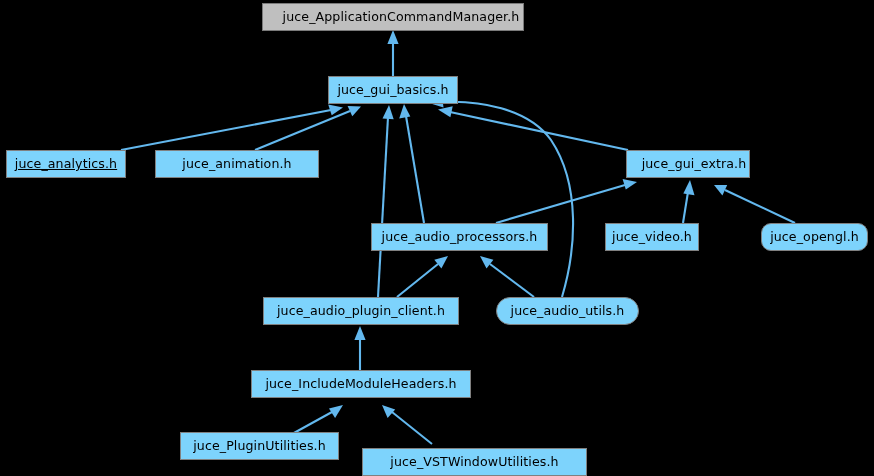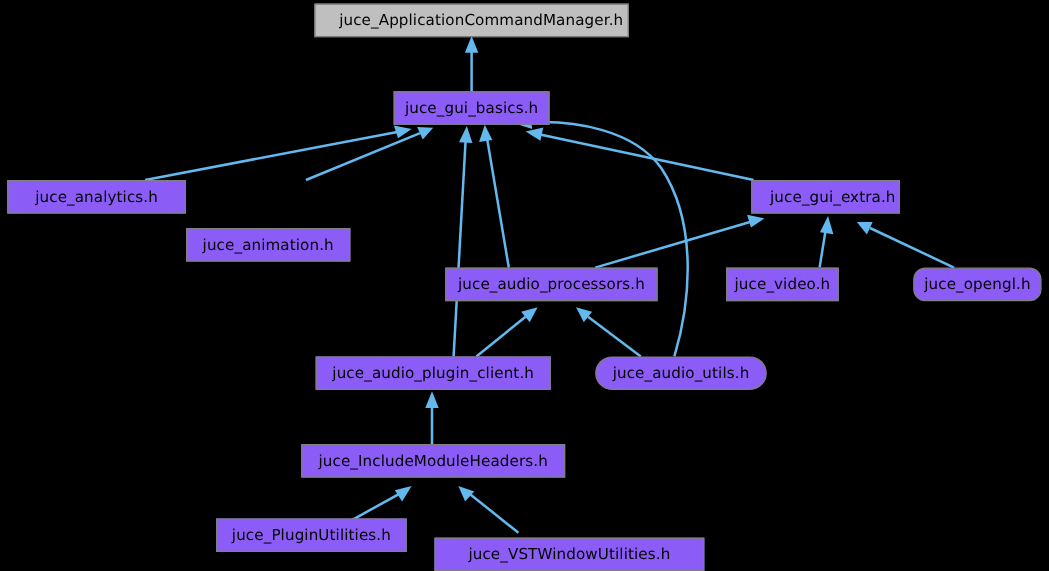--- a/index.html
+++ b/index.html
@@ -24,21 +24,21 @@
     pointer-events: none;
   }
   .node {
     position: absolute;
     box-sizing: border-box;
     height: 28px;
     line-height: 26px;
     text-align: center;
     font-size: 12.6px;
     color: #000000;
-    background: #8b5cf6;
+    background: #7dd3fc;
     border: 1px solid #808080;
     white-space: nowrap;
     letter-spacing: 0.1px;
     cursor: pointer;
   }
   .node.root {
     background: #bfbfbf;
     border: 1px solid #7a7a7a;
     padding-left: 16px;
   }
@@ -126,23 +126,23 @@
         <polygon points="382,405 387.6,418 395.2,409.5" stroke="none"></polygon>
       </g>
 
     </g>
   </svg>
 
   <div class="node root" style="left:262px; top:3px; width:262px;">juce_ApplicationCommandManager.h</div>
 
   <div class="node" style="left:328px; top:76px; width:130px;">juce_gui_basics.h</div>
 
-  <div class="node" style="left:6px; top:150px; width:149px;">juce_analytics.h</div>
+  <div class="node" style="left:6px; top:150px; width:120px;text-decoration:underline;">juce_analytics.h</div>
 
-  <div class="node" style="left:155px; top:150px; width:137px;margin-top:40px;">juce_animation.h</div>
+  <div class="node" style="left:155px; top:150px; width:164px;">juce_animation.h</div>
 
   <div class="node" style="left:626px; top:150px; width:124px;padding-left:12px;">juce_gui_extra.h</div>
 
   <div class="node" style="left:371px; top:223px; width:177px;">juce_audio_processors.h</div>
 
   <div class="node" style="left:605px; top:223px; width:94px;">juce_video.h</div>
 
   <div class="node" style="left:761px; top:223px; width:107px;border-radius:10px;">juce_opengl.h</div>
 
   <div class="node" style="left:263px; top:297px; width:196px;">juce_audio_plugin_client.h</div>

